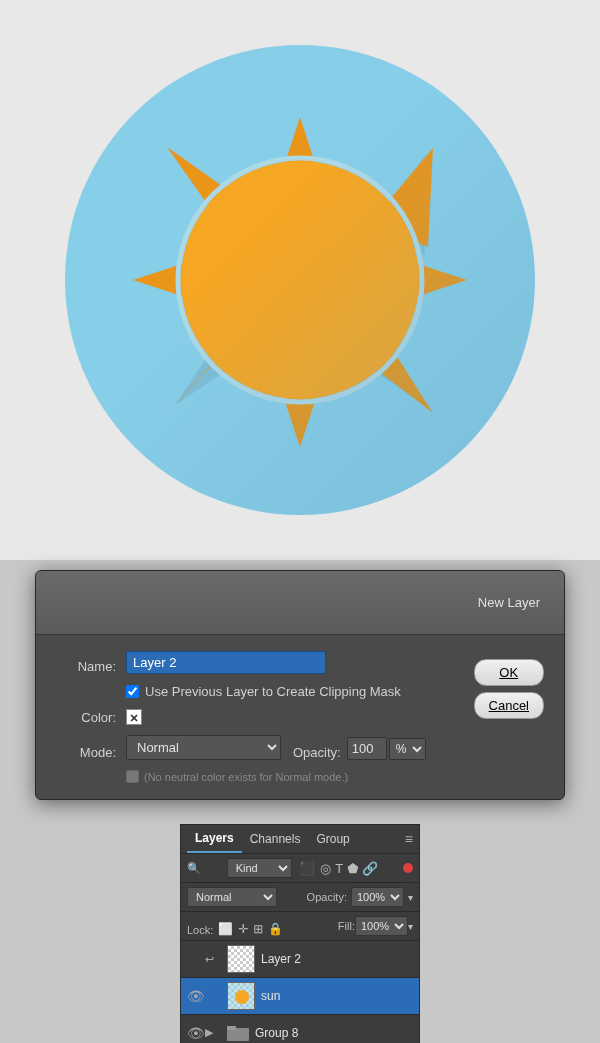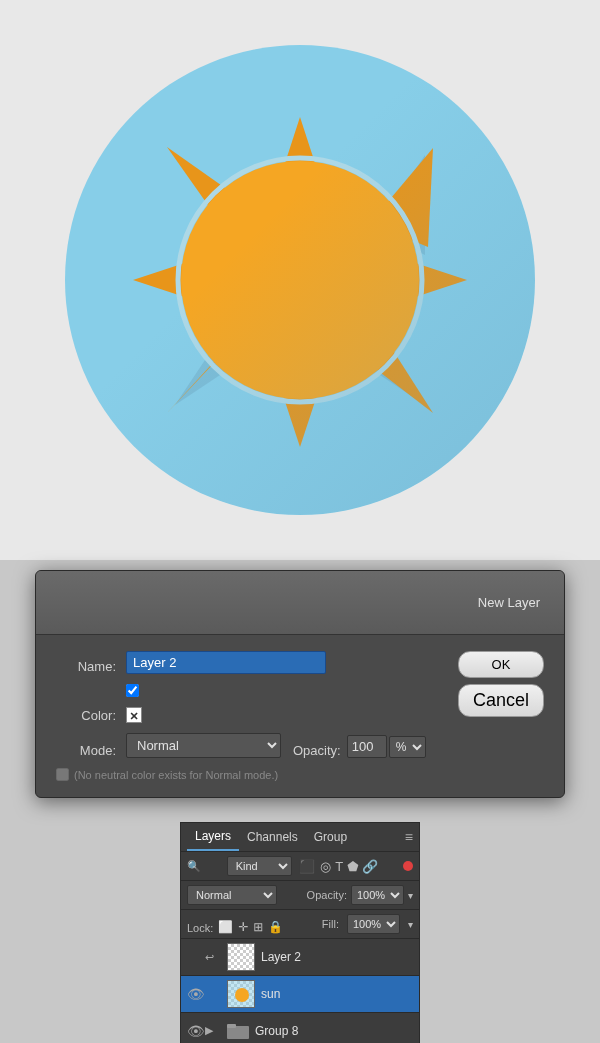--- a/index.html
+++ b/index.html
@@ -108,21 +108,21 @@
       font-size: 13px;
       cursor: pointer;
       min-width: 70px;
     }
 
     .btn-cancel {
       background: linear-gradient(180deg, #f0f0f0 0%, #d8d8d8 100%);
       border: 1px solid #999;
       border-radius: 12px;
       padding: 5px 14px;
-      font-size: 18px;
+      font-size: 13px;
       cursor: pointer;
       min-width: 70px;
     }
 
     .checkbox-row {
       display: flex;
       align-items: center;
       margin-left: 70px;
       margin-bottom: 10px;
     }
@@ -176,20 +176,21 @@
       color: #e0e0e0;
       padding: 3px 6px;
       font-size: 13px;
       border-radius: 2px;
       width: 45px;
     }
 
     .neutral-note {
       color: #888;
       font-size: 11px;
+      margin-left: 70px;
       display: flex;
       align-items: center;
       gap: 5px;
     }
 
     .neutral-note input[type=checkbox] {
       opacity: 0.4;
     }
 
     
@@ -211,20 +212,21 @@
     .layers-tab {
       color: #d0d0d0;
       font-size: 12px;
       padding: 6px 8px;
       cursor: pointer;
     }
 
     .layers-tab.active {
       color: white;
       border-bottom: 2px solid #5a9fd4;
+      font-weight: bold;
     }
 
     .layers-menu-icon {
       margin-left: auto;
       color: #aaa;
       font-size: 14px;
     }
 
     .layers-filter {
       display: flex;
@@ -309,21 +311,21 @@
     }
 
     .lock-icon {
       color: #bbb;
       font-size: 12px;
     }
 
     .fill-section {
       display: flex;
       align-items: center;
-      gap: 8px;
+      gap: 0;
       margin-left: auto;
     }
 
     .fill-text {
       color: #bbb;
       font-size: 11px;
     }
 
     
     .layer-item {
@@ -453,20 +455,21 @@
       <div style="display:flex; align-items:flex-start; justify-content:space-between;">
         <div style="flex:1;">
 
           <div class="dialog-row">
             <span class="dialog-label">Name:</span>
             <input class="dialog-input" type="text" value="Layer 2" style="">
           </div>
 
           <div class="checkbox-row">
             <input type="checkbox" checked="" style="">
+            <span class="checkbox-label">Use Previous Layer to Create Clipping Mask</span>
           </div>
 
           <div class="dialog-row">
             <span class="dialog-label">Color:</span>
             <div class="color-row">
               <span class="color-x">✕</span>
             </div>
           </div>
 
           <div class="dialog-row">
@@ -484,21 +487,21 @@
               <option>%</option>
             </select>
           </div>
 
           <div class="neutral-note">
             <input type="checkbox" disabled="" style="">
             <span>(No neutral color exists for Normal mode.)</span>
           </div>
         </div>
 
-        <div class="dialog-buttons" style="margin-left:16px; margin-top:0;">
+        <div class="dialog-buttons" style="margin-left:16px; margin-top:8px;text-decoration:underline;">
           <button class="btn-ok">OK</button>
           <button class="btn-cancel">Cancel</button>
         </div>
       </div>
     </div>
   </div>
 </div>
 
 <div style="display:flex; justify-content:center; margin-top:6px;">
   <div class="layers-panel">

